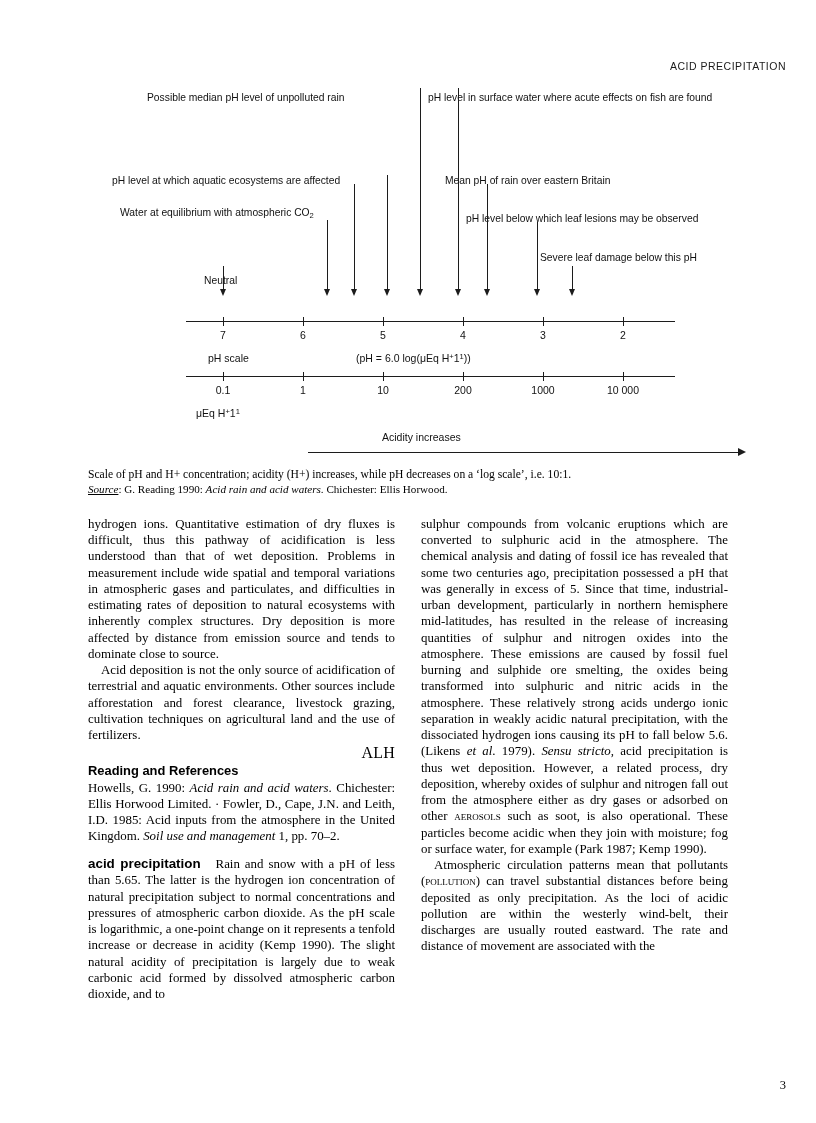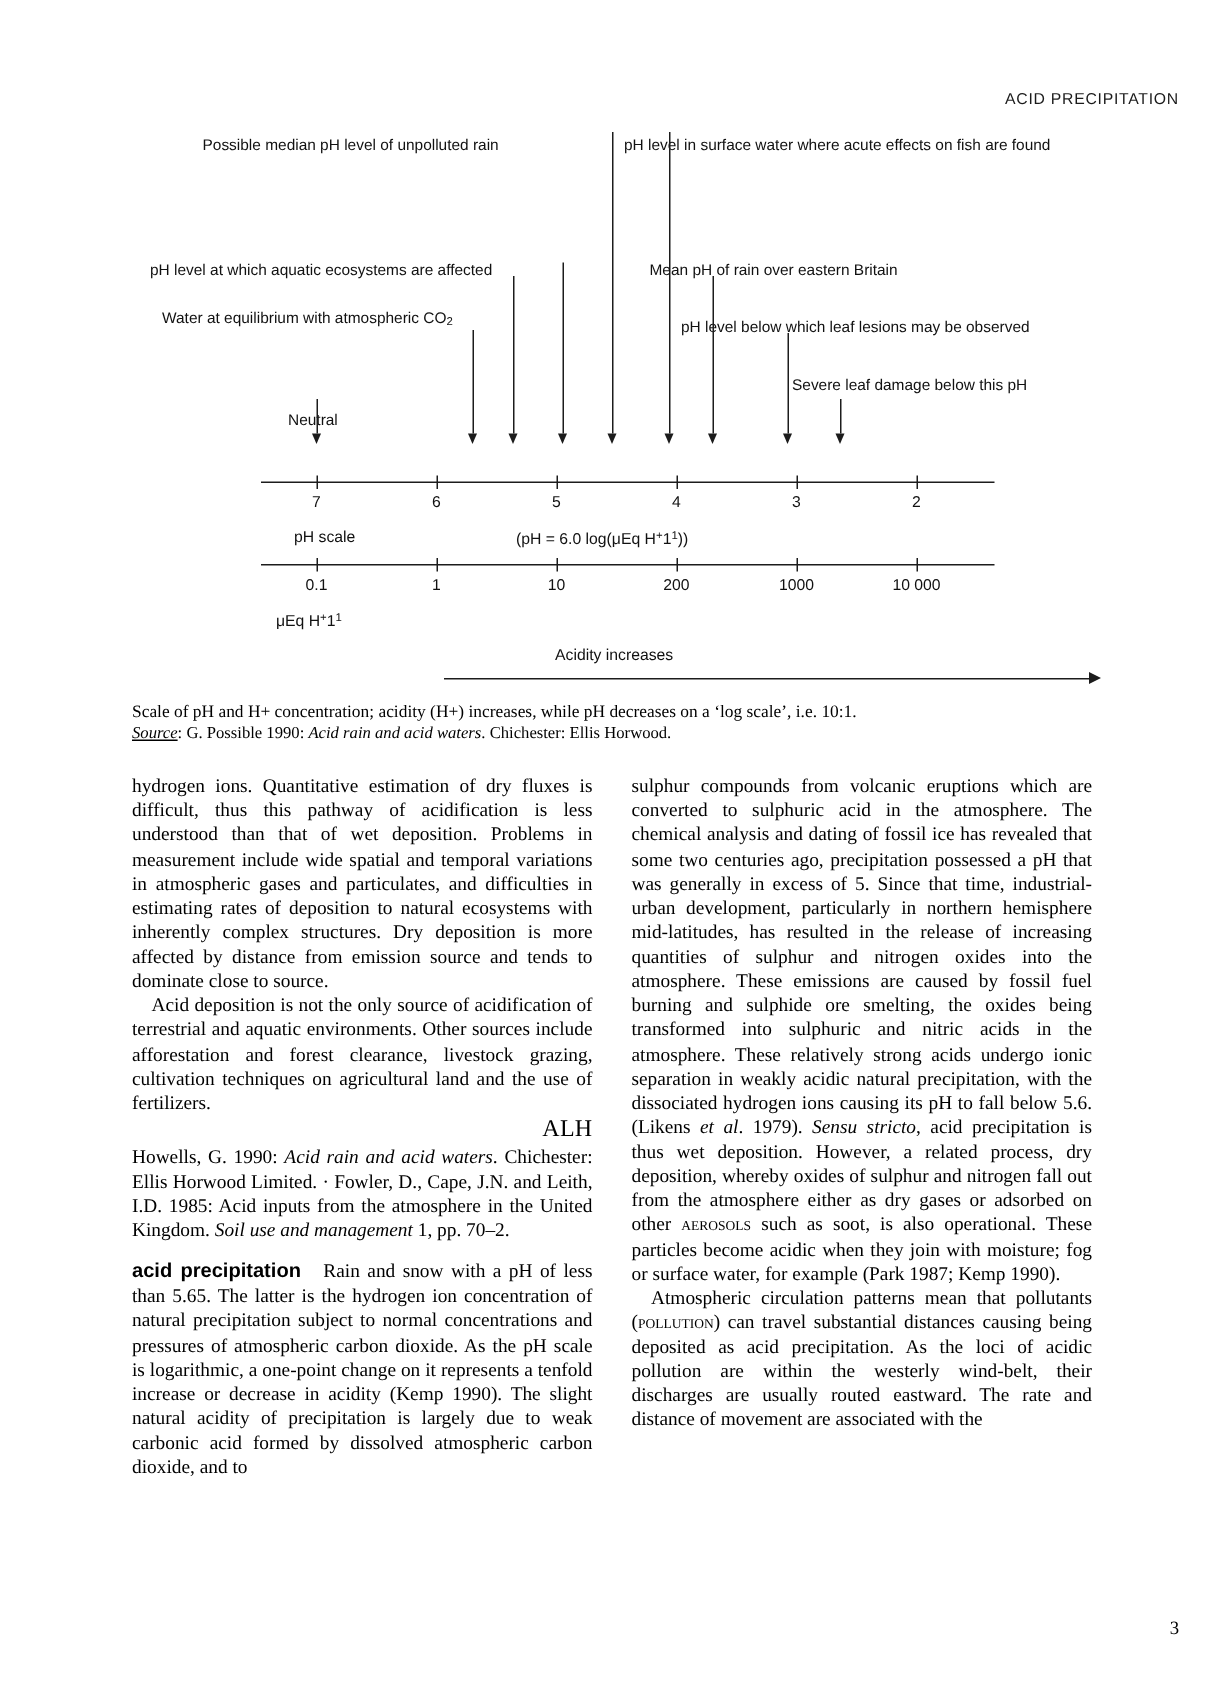--- a/index.html
+++ b/index.html
@@ -29,21 +29,21 @@
     top: 60px;
     font-family: "Liberation Sans", sans-serif;
     font-size: 10.5px;
     letter-spacing: 0.5px;
     color: #1a1a1a;
   }
 
   
   .figure {
     position: absolute;
-    left: 4px; top: 80px;
+    left: 16px; top: 80px;
     width: 710px;
     height: 370px;
   }
   .fig-label {
     position: absolute;
     font-family: "Liberation Sans", sans-serif;
     font-size: 10.3px;
     color: #111;
     white-space: nowrap;
     line-height: 1.1;
@@ -289,33 +289,34 @@
 
     <div class="acidity-wrap" style="left:0; top:0;">
       <div class="acidity-label" style="left:366px; top:351px;">Acidity increases</div>
       <div class="acidity-line" style="left:292px; top:372px; width:432px;"></div>
       <div class="acidity-arrow" style="left:722px; top:368px;"></div>
     </div>
   </div>
 
   <div class="caption">
     <div>Scale of pH and H+ concentration; acidity (H+) increases, while pH decreases on a ‘log scale’, i.e. 10:1.</div>
-    <div class="line2"><span class="src-word">Source</span><span>: G. Possible 1990: </span><i>Acid rain and acid waters</i><span>. Chichester: Ellis Horwood.</span></div>
+    <div class="line2"><span class="src-word">Source</span><span>: G. Reading 1990: </span><i>Acid rain and acid waters</i><span>. Chichester: Ellis Horwood.</span></div>
   </div>
 
   <div class="columns">
 
     <div class="col">
       <p class="flush">hydrogen ions. Quantitative estimation of dry fluxes is difficult, thus this pathway of acidification is less understood than that of wet deposition. Problems in measurement include wide spatial and temporal variations in atmospheric gases and particulates, and difficulties in estimating rates of deposition to natural ecosystems with inherently complex structures. Dry deposition is more affected by distance from emission source and tends to dominate close to source.</p>
       <p class="indent"><span>Acid deposition is not the only source of acidification of terrestrial and aquatic environments. Other sources include afforestation and forest clearance, livestock grazing, cultivation techniques on agricultural land and the use of fertilizers.</span><span class="attrib">ALH</span></p>
+      <p class="refs-head">Reading and References</p>
       <p class="refs"><span>Howells, G. 1990: </span><i>Acid rain and acid waters</i><span>. Chichester: Ellis Horwood Limited. · Fowler, D., Cape, J.N. and Leith, I.D. 1985: Acid inputs from the atmosphere in the United Kingdom. </span><i>Soil use and management</i><span> 1, pp. 70–2.</span></p>
       <div class="entry-gap"></div>
       <p class="flush"><span class="entry-head">acid precipitation</span>&nbsp;&nbsp;&nbsp;<span>Rain and snow with a pH of less than 5.65. The latter is the hydrogen ion concentration of natural precipitation subject to normal concentrations and pressures of atmospheric carbon dioxide. As the pH scale is logarithmic, a one-point change on it represents a tenfold increase or decrease in acidity (Kemp 1990). The slight natural acidity of precipitation is largely due to weak carbonic acid formed by dissolved atmospheric carbon dioxide, and to</span></p>
     </div>
 
     <div class="col">
       <p class="flush"><span>sulphur compounds from volcanic eruptions which are converted to sulphuric acid in the atmosphere. The chemical analysis and dating of fossil ice has revealed that some two centuries ago, precipitation possessed a pH that was generally in excess of 5. Since that time, industrial-urban development, particularly in northern hemisphere mid-latitudes, has resulted in the release of increasing quantities of sulphur and nitrogen oxides into the atmosphere. These emissions are caused by fossil fuel burning and sulphide ore smelting, the oxides being transformed into sulphuric and nitric acids in the atmosphere. These relatively strong acids undergo ionic separation in weakly acidic natural precipitation, with the dissociated hydrogen ions causing its pH to fall below 5.6. (Likens </span><i>et al</i><span>. 1979). </span><i>Sensu stricto</i><span>, acid precipitation is thus wet deposition. However, a related process, dry deposition, whereby oxides of sulphur and nitrogen fall out from the atmosphere either as dry gases or adsorbed on other </span><span class="sc">aerosols</span><span> such as soot, is also operational. These particles become acidic when they join with moisture; fog or surface water, for example (Park 1987; Kemp 1990).</span></p>
-      <p class="indent"><span>Atmospheric circulation patterns mean that pollutants (</span><span class="sc">pollution</span><span>) can travel substantial distances causing being deposited as acid precipitation. As the loci of acidic pollution are within the westerly wind-belt, their discharges are usually routed eastward. The rate and distance of movement are associated with the</span></p>
+      <p class="indent"><span>Atmospheric circulation patterns mean that pollutants (</span><span class="sc">pollution</span><span>) can travel substantial distances before being deposited as only precipitation. As the loci of acidic pollution are within the westerly wind-belt, their discharges are usually routed eastward. The rate and distance of movement are associated with the</span></p>
     </div>
   </div>
 
   <div class="folio">3</div>
 </div>
 
 </body></html>

